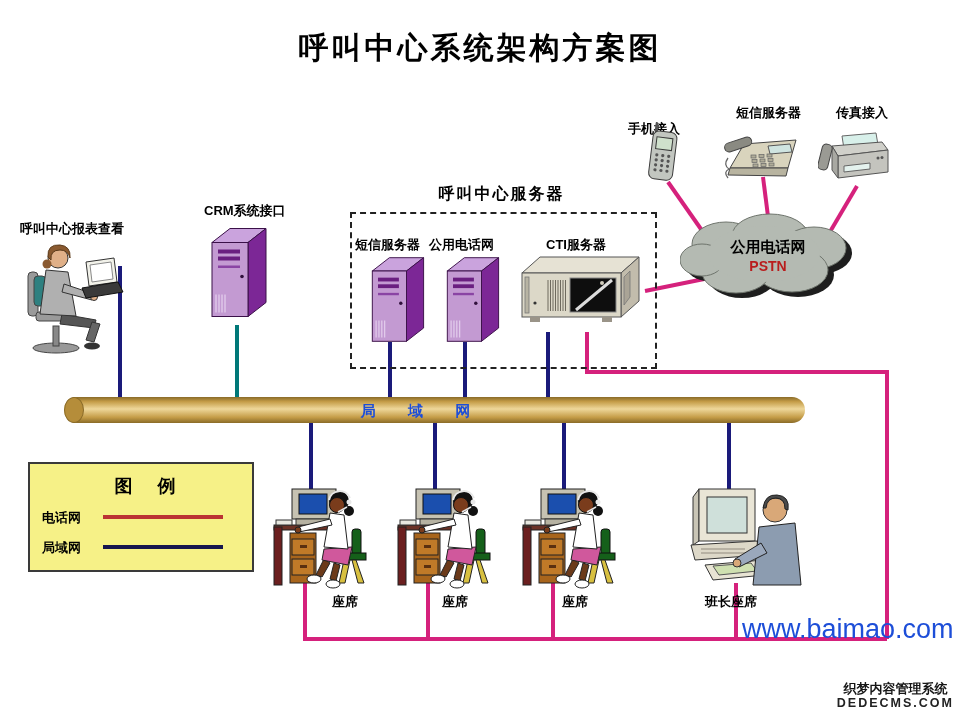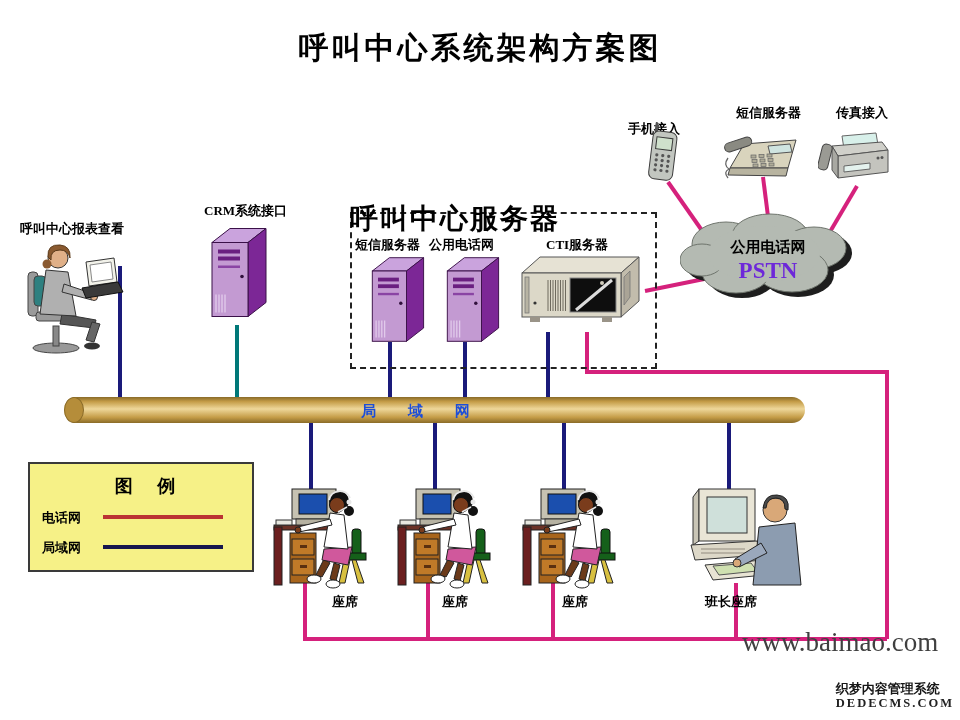--- a/index.html
+++ b/index.html
@@ -1,42 +1,42 @@
 <!DOCTYPE html>
 <html><head>
 <meta charset="utf-8">
 <style>
   html,body{margin:0;padding:0;background:#fff;}
   #canvas{position:relative;width:960px;height:720px;background:#ffffff;overflow:hidden;
-          font-family:Liberation Serif, serif;}
+          font-family:Liberation Sans, sans-serif;}
   .abs{position:absolute;}
   .lbl{position:absolute;font-weight:bold;font-size:13px;color:#000;white-space:nowrap;}
   .page-title{left:0;top:28px;width:960px;text-align:center;font-size:30px;font-weight:bold;
               letter-spacing:3px;color:#000;}
   .server-box{left:350px;top:212px;width:303px;height:153px;border:2px dashed #222;}
-  .server-group-title{left:350px;top:184px;width:303px;text-align:left;font-size:28px;
-              font-weight:bold;letter-spacing:2px;margin-top:16px;}
+  .server-group-title{left:350px;top:184px;width:303px;text-align:center;font-size:16px;
+              font-weight:bold;letter-spacing:2px;}
   .lan-bar{left:64px;top:397px;width:741px;height:26px;border-radius:13px;
            background:linear-gradient(to bottom,#8a6b28 0%,#c59d48 18%,#eed79a 46%,#c59d48 78%,#8a6b28 100%);}
   .lan-cap{left:64px;top:397px;width:20px;height:26px;border-radius:50%;
            background:#b58d3a;border:1px solid #8a6b28;box-sizing:border-box;}
   .lan-text{left:64px;top:402px;width:717px;text-align:center;font-size:15px;font-weight:bold;
             letter-spacing:14px;color:#1d4ed8;}
   .legend-box{left:28px;top:462px;width:226px;height:110px;background:#f6f187;
               border:2px solid #3a3a3a;box-sizing:border-box;}
   .legend-title{left:28px;top:474px;width:244px;text-align:center;font-size:18px;
                 font-weight:bold;letter-spacing:10px;}
   .legend-line{position:absolute;height:4px;width:120px;left:103px;}
   .cloud-text{left:683px;top:238px;width:170px;text-align:center;font-weight:bold;
               font-size:15px;color:#000;line-height:18px;}
   .cloud-abbr{left:683px;top:258px;width:170px;text-align:center;font-weight:bold;
-              font-size:23px;color:#6d28d9;}
-  .watermark{left:742px;top:627px;font-size:27px;color:#404040;font-weight:normal;
+              font-size:14px;color:#b91c1c;}
+  .watermark{left:742px;top:614px;font-size:27px;color:#1d4ed8;font-weight:normal;
              letter-spacing:0px;}
-  .cms{right:6px;top:682px;text-align:left;line-height:14px;}
+  .cms{right:6px;top:682px;text-align:center;line-height:14px;}
   .cms .n{font-size:13px;font-weight:900;color:#161616;}
   .cms .d{font-size:12.5px;font-weight:900;color:#222;letter-spacing:2px;}
 </style>
 </head>
 <body>
 
 <div id="canvas">
 
   <svg width="0" height="0" style="position:absolute">
     <defs>

